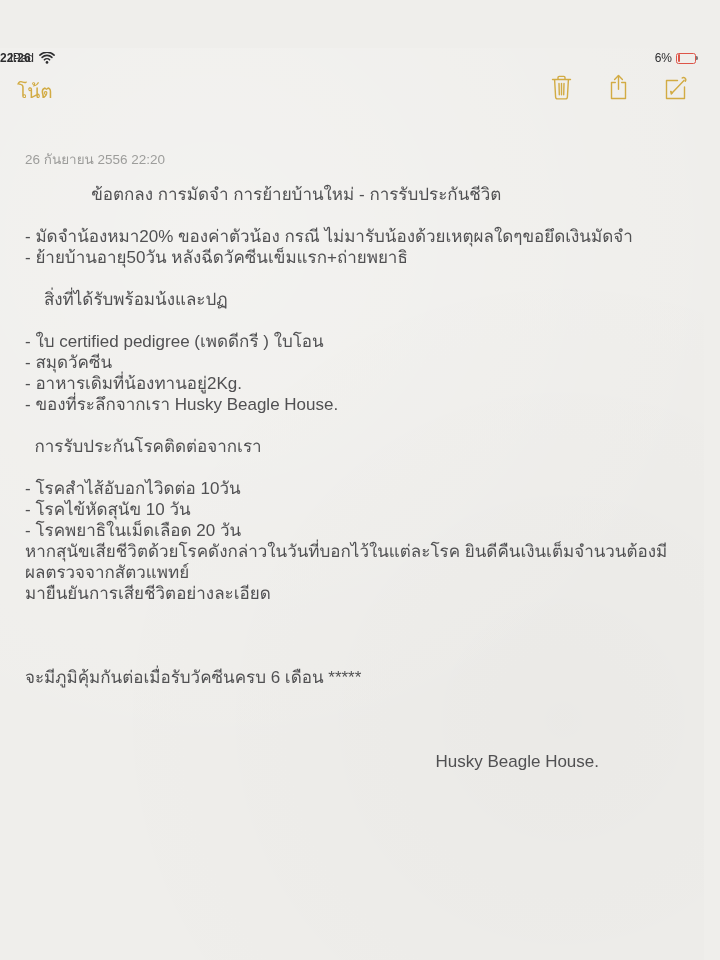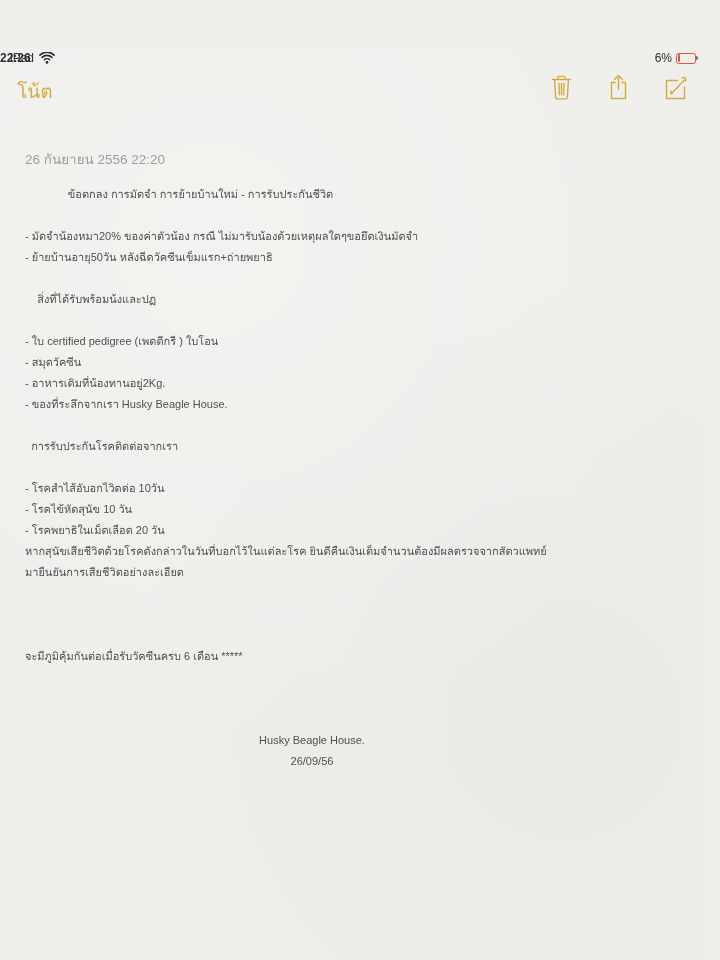--- a/index.html
+++ b/index.html
@@ -39,23 +39,23 @@
   .toolbar-actions { position:absolute; right:16px; top:4px;
     display:flex; align-items:center; gap:31px; }
   .icon-button { width:26px; height:30px; display:flex; align-items:center;
     justify-content:center; cursor:pointer; }
   .icon-button svg { display:block; stroke:var(--accent); fill:none;
     stroke-width:1.4; stroke-linecap:round; stroke-linejoin:round; }
 
   
   .note-area { position:absolute; top:72px; left:0; right:0; bottom:0; }
   .note-date { margin:28px 25px 14px 25px; font-size:13.5px; color:#9d9d9b; }
-  .note-body { margin:0 25px; font-size:11px; line-height:21px; color:#505052; }
+  .note-body { margin:0 25px; font-size:17px; line-height:21px; color:#505052; }
   .note-line { min-height:21px; white-space:pre-wrap; }
-  .note-line.center { text-align:center; padding-right:80px; }
+  .note-line.center { text-align:right; padding-right:80px; }
 </style>
 </head>
 <body>
 
 <div id="screen">
 
   <div class="status-bar">
     <div class="sb-left">
       <span>iPad</span>
       <span class="wifi-icon">
@@ -134,17 +134,16 @@
         <div class="note-line">หากสุนัขเสียชีวิตด้วยโรคดังกล่าวในวันที่บอกไว้ในแต่ละโรค ยินดีคืนเงินเต็มจำนวนต้องมีผลตรวจจากสัตวแพทย์</div>
         <div class="note-line">มายืนยันการเสียชีวิตอย่างละเอียด</div>
         <div class="note-line">&nbsp;</div>
         <div class="note-line">&nbsp;</div>
         <div class="note-line">&nbsp;</div>
         <div class="note-line">จะมีภูมิคุ้มกันต่อเมื่อรับวัคซีนครบ 6 เดือน *****</div>
         <div class="note-line">&nbsp;</div>
         <div class="note-line">&nbsp;</div>
         <div class="note-line">&nbsp;</div>
         <div class="note-line center">Husky Beagle House.</div>
-        <div class="note-line center">26/09/56</div>
       </div>
   </div>
 
 </div>
 
 </body></html>

